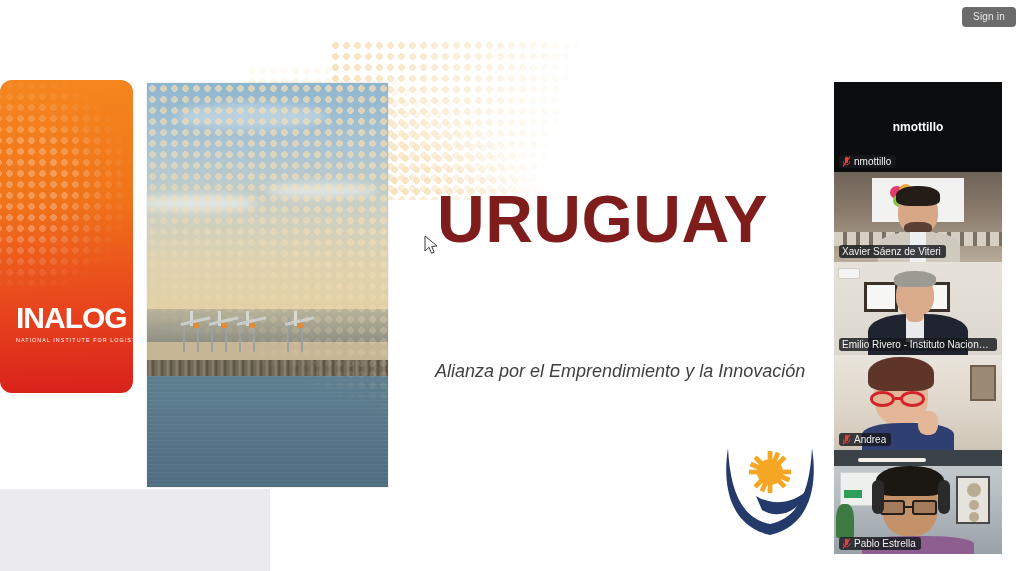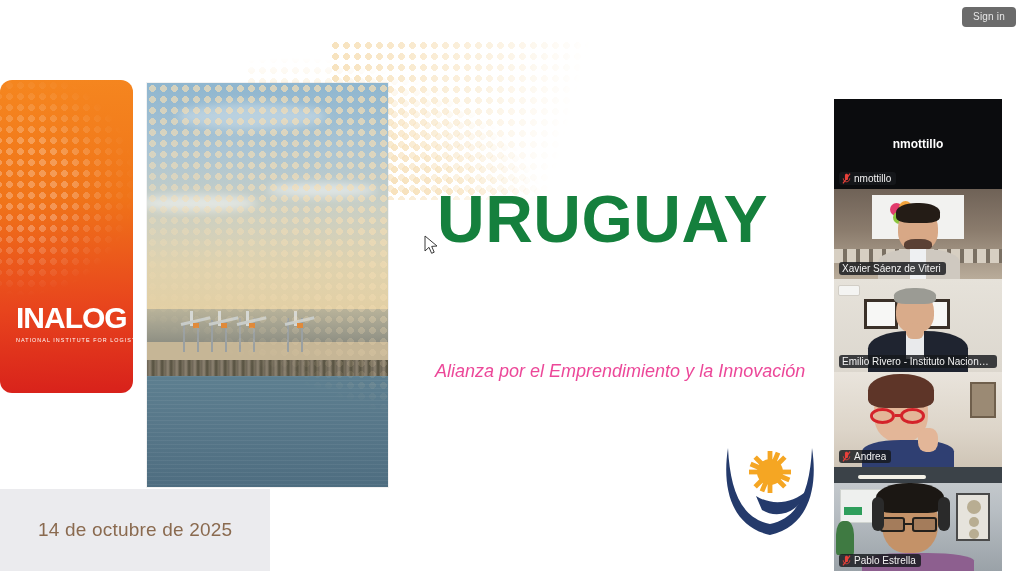--- a/index.html
+++ b/index.html
@@ -127,42 +127,42 @@
     position:absolute; inset:0;
     background-image:radial-gradient(rgba(246,222,180,.72) 43%, transparent 45%);
     background-size:11px 11px;
     -webkit-mask-image:linear-gradient(200deg, #000 0%, rgba(0,0,0,.85) 30%, rgba(0,0,0,.35) 52%, transparent 68%);
     mask-image:linear-gradient(200deg, #000 0%, rgba(0,0,0,.85) 30%, rgba(0,0,0,.35) 52%, transparent 68%);
   }
 
   
   .title-uy {
     position:absolute; left:437px; top:186px;
-    font-size:66px; font-weight:bold; color:#15803d;
+    font-size:66px; font-weight:bold; color:#7f1d1d;
     letter-spacing:.5px; line-height:1;
   }
   .subtitle {
     position:absolute; left:435px; top:272px; width:480px;
     font-size:27px; font-weight:bold; font-style:italic; color:#8a6239;
     line-height:1.28; white-space:nowrap;
   }
   .tagline {
     position:absolute; left:435px; top:361px;
-    font-size:18px; font-style:italic; color:#ec4899; white-space:nowrap;
+    font-size:18px; font-style:italic; color:#404040; white-space:nowrap;
   }
 
   
   .emblem { position:absolute; left:716px; top:434px; width:108px; height:115px; }
 
   
   .cursor { position:absolute; left:424px; top:235px; }
 
   
   .video-rail {
-    position:absolute; left:834px; top:99px; width:168px; height:372px;
+    position:absolute; left:834px; top:82px; width:168px; height:372px;
     background:#0f1114;
   }
   .tile { position:relative; width:168px; overflow:hidden; background:#404040; }
   .tile.speaking { outline:3px solid #3cf08c; outline-offset:-3px; z-index:3; }
   .t-self { height:90px; background:#0b0c0e; }
   .self-name {
     position:absolute; left:0; right:0; top:38px; text-align:center;
     color:#fff; font-size:12px; font-weight:bold;
   }
   .name-chip {
@@ -264,21 +264,20 @@
             <rect x="-2.4" y="-21" width="4.8" height="9" transform="rotate(22.5)"></rect>
             <rect x="-2.4" y="12" width="4.8" height="9" transform="rotate(22.5)"></rect>
             <rect x="-21" y="-2.4" width="9" height="4.8" transform="rotate(22.5)"></rect>
             <rect x="12" y="-2.4" width="9" height="4.8" transform="rotate(22.5)"></rect>
           </g>
         </g>
       </svg>
     </div>
 
     <div class="grey-panel"></div>
-    <div class="slide-date">14 de octubre de 2025</div>
   </div>
 
   <div class="cursor">
     <svg width="16" height="22" viewBox="0 0 16 22">
       <path d="M1 1 L1 16 L5 12.3 L7.6 18.3 L10.2 17.2 L7.7 11.4 L13 11 Z" fill="#ffffff" stroke="#3a3a3a" stroke-width="1"></path>
     </svg>
   </div>
 
   <div class="video-rail">
 

